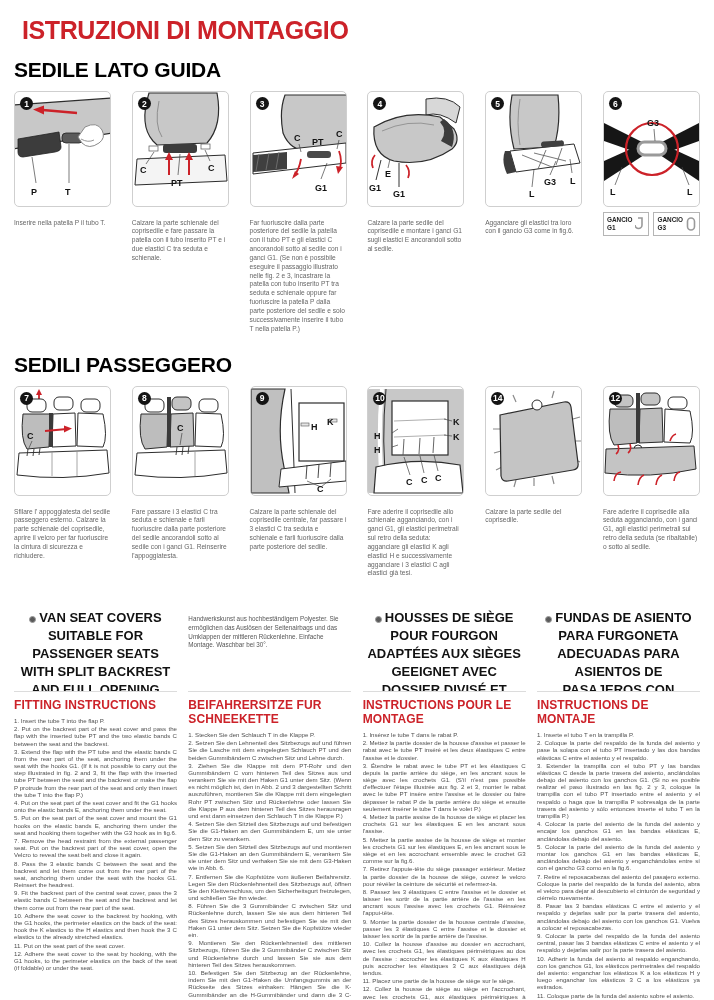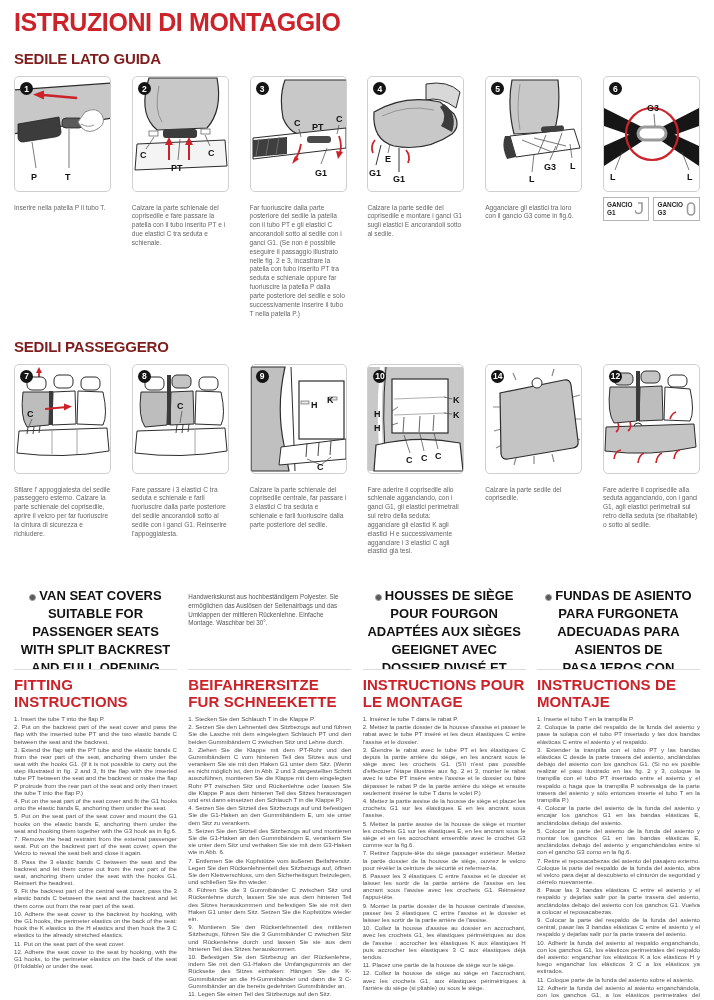--- a/index.html
+++ b/index.html
@@ -3,22 +3,22 @@
 <meta charset="utf-8">
 <style>
   :root { --accent:#cc2229; }
   * { box-sizing:border-box; }
   html,body { margin:0; padding:0; }
   body {
     width:714px; height:1000px; background:#ffffff; overflow:hidden;
     font-family:"Liberation Sans", sans-serif; color:#1a1a1a;
   }
   .page { padding:8px 14px 0 14px; }
-  .title { font-size:25px; font-weight:bold; color:var(--accent); margin:0; letter-spacing:-0.4px; }
-  .section-title { font-size:15px; font-weight:bold; color:#7f1d1d; margin:13px 0 0 0; letter-spacing:-0.2px; }
+  .title { font-size:25px; font-weight:bold; color:var(--accent); margin:8px; letter-spacing:-0.4px; }
+  .section-title { font-size:21px; font-weight:bold; color:#000000; margin:13px 0 0 0; letter-spacing:-0.2px; }
   .panel-row { display:flex; justify-content:space-between; margin-top:9px; }
   .panel {
     position:relative; width:97px; height:116px; border:1px solid #cfcfcf;
     border-radius:5px; background:#fff; overflow:hidden;
   }
   .panel-row.row2 .panel { height:110px; }
   .panel svg { display:block; width:100%; height:100%; }
   .badge {
     position:absolute; top:5px; left:5px; width:13px; height:13px; border-radius:50%;
     background:#141414; color:#fff; font-size:8.5px; font-weight:bold;
@@ -39,21 +39,21 @@
   .columns { display:flex; justify-content:space-between; margin-top:14px; }
   .col { width:163px; }
   .col-top { height:82px; overflow:hidden; }
   .col-header { font-size:13px; font-weight:bold; line-height:1.38; color:#111;text-align:center; }
   .flag {
     display:inline-block; width:7px; height:7px; border-radius:50%;
     background:#5a5a5a; border:1px solid #9a9a9a; vertical-align:-1px; margin-right:3px;
   }
   .col-intro { font-size:6.3px; line-height:1.4; color:#555; margin:6px 0 0 0; }
   .divider { border-top:1px solid #dcdcdc; margin:0 0 6px 0; }
-  .col-subhead { font-size:15px; font-weight:bold; color:var(--accent); margin:0 0 5px 0; letter-spacing:0.1px; }
+  .col-subhead { font-size:12px; font-weight:bold; color:var(--accent); margin:0 0 5px 0; letter-spacing:0.1px; }
   .step { font-size:6.1px; line-height:1.18; color:#4f4f4f; margin:0 0 1px 0; text-align:justify; }
 </style>
 </head>
 <body>
 
 <div class="page">
 
   <h1 class="title">ISTRUZIONI DI MONTAGGIO</h1>
   <h2 class="section-title">SEDILE LATO GUIDA</h2>
 

